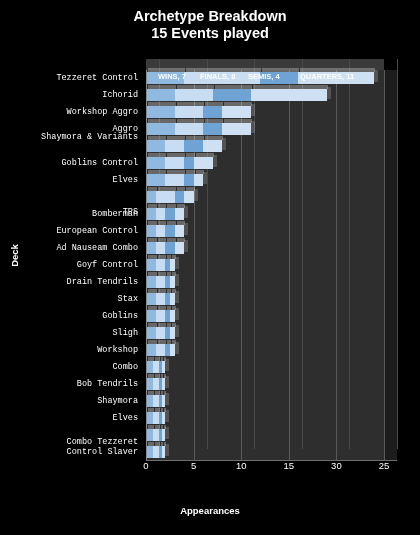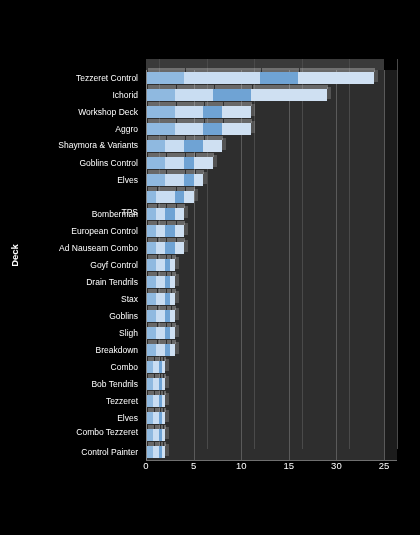--- a/index.html
+++ b/index.html
@@ -23,40 +23,44 @@
   .row{position:absolute;left:0;height:12px;}
   .seg{position:absolute;top:0;height:12px;}
   .seg.wins{background:#8fb9e0;}
   .seg.finals{background:#c9ddf2;}
   .seg.semis{background:#6fa3d4;}
   .seg.quarters{background:#cfe0f2;}
   .seg-top{position:absolute;height:4px;top:-4px;background:rgba(255,255,255,.28);}
   .seg-cap{position:absolute;width:4px;height:12px;background:rgba(255,255,255,.18);}
 
   .ylabels{position:absolute;left:0;top:70px;width:142px;height:390px;}
-  .ylab{position:absolute;right:4px;font-size:8.5px;color:#ffffff;text-align:center;white-space:nowrap;line-height:10px;}
+  .ylab{position:absolute;right:4px;font-size:8.5px;color:#ffffff;text-align:center;white-space:nowrap;line-height:10px;font-family:Liberation Mono, monospace;}
 
   .xlabels{position:absolute;left:140px;top:460px;width:260px;height:20px;}
   .xlab{position:absolute;font-size:9.5px;color:#ffffff;text-align:center;width:24px;}
 
   .axis-x-title{position:absolute;left:0;top:505px;width:420px;text-align:center;font-size:9.5px;font-weight:bold;color:#fff;}
   .axis-y-title{position:absolute;left:-6px;top:250px;font-size:9.5px;font-weight:bold;color:#fff;
                 transform:rotate(-90deg);transform-origin:center;width:40px;text-align:center;}
 
   .legend{position:absolute;top:72px;left:150px;width:236px;height:14px;font-size:7.5px;color:#ffffff;font-weight:bold;}
   .legend span{position:absolute;white-space:nowrap;}
 
   .baseline{position:absolute;left:146px;top:460px;width:251px;height:1px;background:#6f6f6f;}
   .axisline{position:absolute;left:146px;top:70px;width:1px;height:390px;background:#8a8a8a;}
 </style>
 </head>
 <body>
 
 <div class="chart-root">
 
+  <div class="title">
+    <div>Archetype Breakdown</div>
+    <div>15 Events played</div>
+  </div>
 
   <div class="plot">
     <div class="plot-top"></div>
     <div class="plot-bg"></div>
     <div class="plot-side"></div>
     <div id="gridlines">
         <div class="gridline" style="left: 0px; background: rgb(138, 138, 138);"></div>
         <div class="gridline-deep" style="left: 13px; top: -11px;"></div>
         <div class="gridline" style="left: 47.6px;"></div>
         <div class="gridline-deep" style="left: 60.6px; top: -11px;"></div>
@@ -414,49 +418,56 @@
             <div class="seg-top" style="left: 2px; width: 1.856px;"></div>
           </div>
           <div class="seg-cap" style="left: 19.04px; top: -2px;"></div>
         </div>
       </div>
   </div>
 
   <div class="axisline"></div>
   <div class="baseline"></div>
 
+  <div class="legend" id="legend">
+      <span style="left: 8px;">WINS, 7</span>
+      <span style="left: 50px;">FINALS, 8</span>
+      <span style="left: 98px;">SEMIS, 4</span>
+      <span style="left: 150px;">QUARTERS, 11</span>
+    </div>
 
   <div class="ylabels" id="ylabels">
       <div class="ylab" style="top: 3.47826px;">Tezzeret Control</div>
       <div class="ylab" style="top: 20.4348px;">Ichorid</div>
-      <div class="ylab" style="top: 37.3913px;">Workshop Deck</div>
+      <div class="ylab" style="top: 37.3913px;">Workshop Aggro</div>
       <div class="ylab" style="top: 54.3478px;">Aggro</div>
-      <div class="ylab" style="top: 70px;">Shaymora &amp; Variants</div>
+      <div class="ylab" style="top: 62px;">Shaymora &amp; Variants</div>
       <div class="ylab" style="top: 88.2609px;">Goblins Control</div>
       <div class="ylab" style="top: 105.217px;">Elves</div>
       <div class="ylab" style="top: 137px;">TPS</div>
       <div class="ylab" style="top: 139.13px;">Bomberman</div>
       <div class="ylab" style="top: 156.087px;">European Control</div>
       <div class="ylab" style="top: 173.043px;">Ad Nauseam  Combo</div>
       <div class="ylab" style="top: 190px;">Goyf Control</div>
       <div class="ylab" style="top: 206.957px;">Drain Tendrils</div>
       <div class="ylab" style="top: 223.913px;">Stax</div>
       <div class="ylab" style="top: 240.87px;">Goblins</div>
       <div class="ylab" style="top: 257.826px;">Sligh</div>
-      <div class="ylab" style="top: 274.783px;">Breakdown</div>
+      <div class="ylab" style="top: 274.783px;">Workshop</div>
       <div class="ylab" style="top: 291.739px;">Combo</div>
       <div class="ylab" style="top: 308.696px;">Bob Tendrils</div>
-      <div class="ylab" style="top: 325.652px;">Tezzeret</div>
+      <div class="ylab" style="top: 325.652px;">Shaymora</div>
       <div class="ylab" style="top: 342.609px;">Elves</div>
-      <div class="ylab" style="top: 357px; margin-left: 20px;">Combo Tezzeret</div>
-      <div class="ylab" style="top: 376.522px;">Control Painter</div>
+      <div class="ylab" style="top: 367px; margin-left: 20px;">Combo Tezzeret</div>
+      <div class="ylab" style="top: 376.522px;">Control Slaver</div>
     </div>
   <div class="xlabels" id="xlabels">
       <div class="xlab" style="left: -6px; top: 0px;">0</div>
       <div class="xlab" style="left: 41.6px; top: 0px;">5</div>
       <div class="xlab" style="left: 89.2px; top: 0px;">10</div>
       <div class="xlab" style="left: 136.8px; top: 0px;">15</div>
       <div class="xlab" style="left: 184.4px; top: 0px;">30</div>
       <div class="xlab" style="left: 232px; top: 0px;">25</div>
     </div>
 
+  <div class="axis-x-title">Appearances</div>
   <div class="axis-y-title">Deck</div>
 </div>
 
 </body></html>

